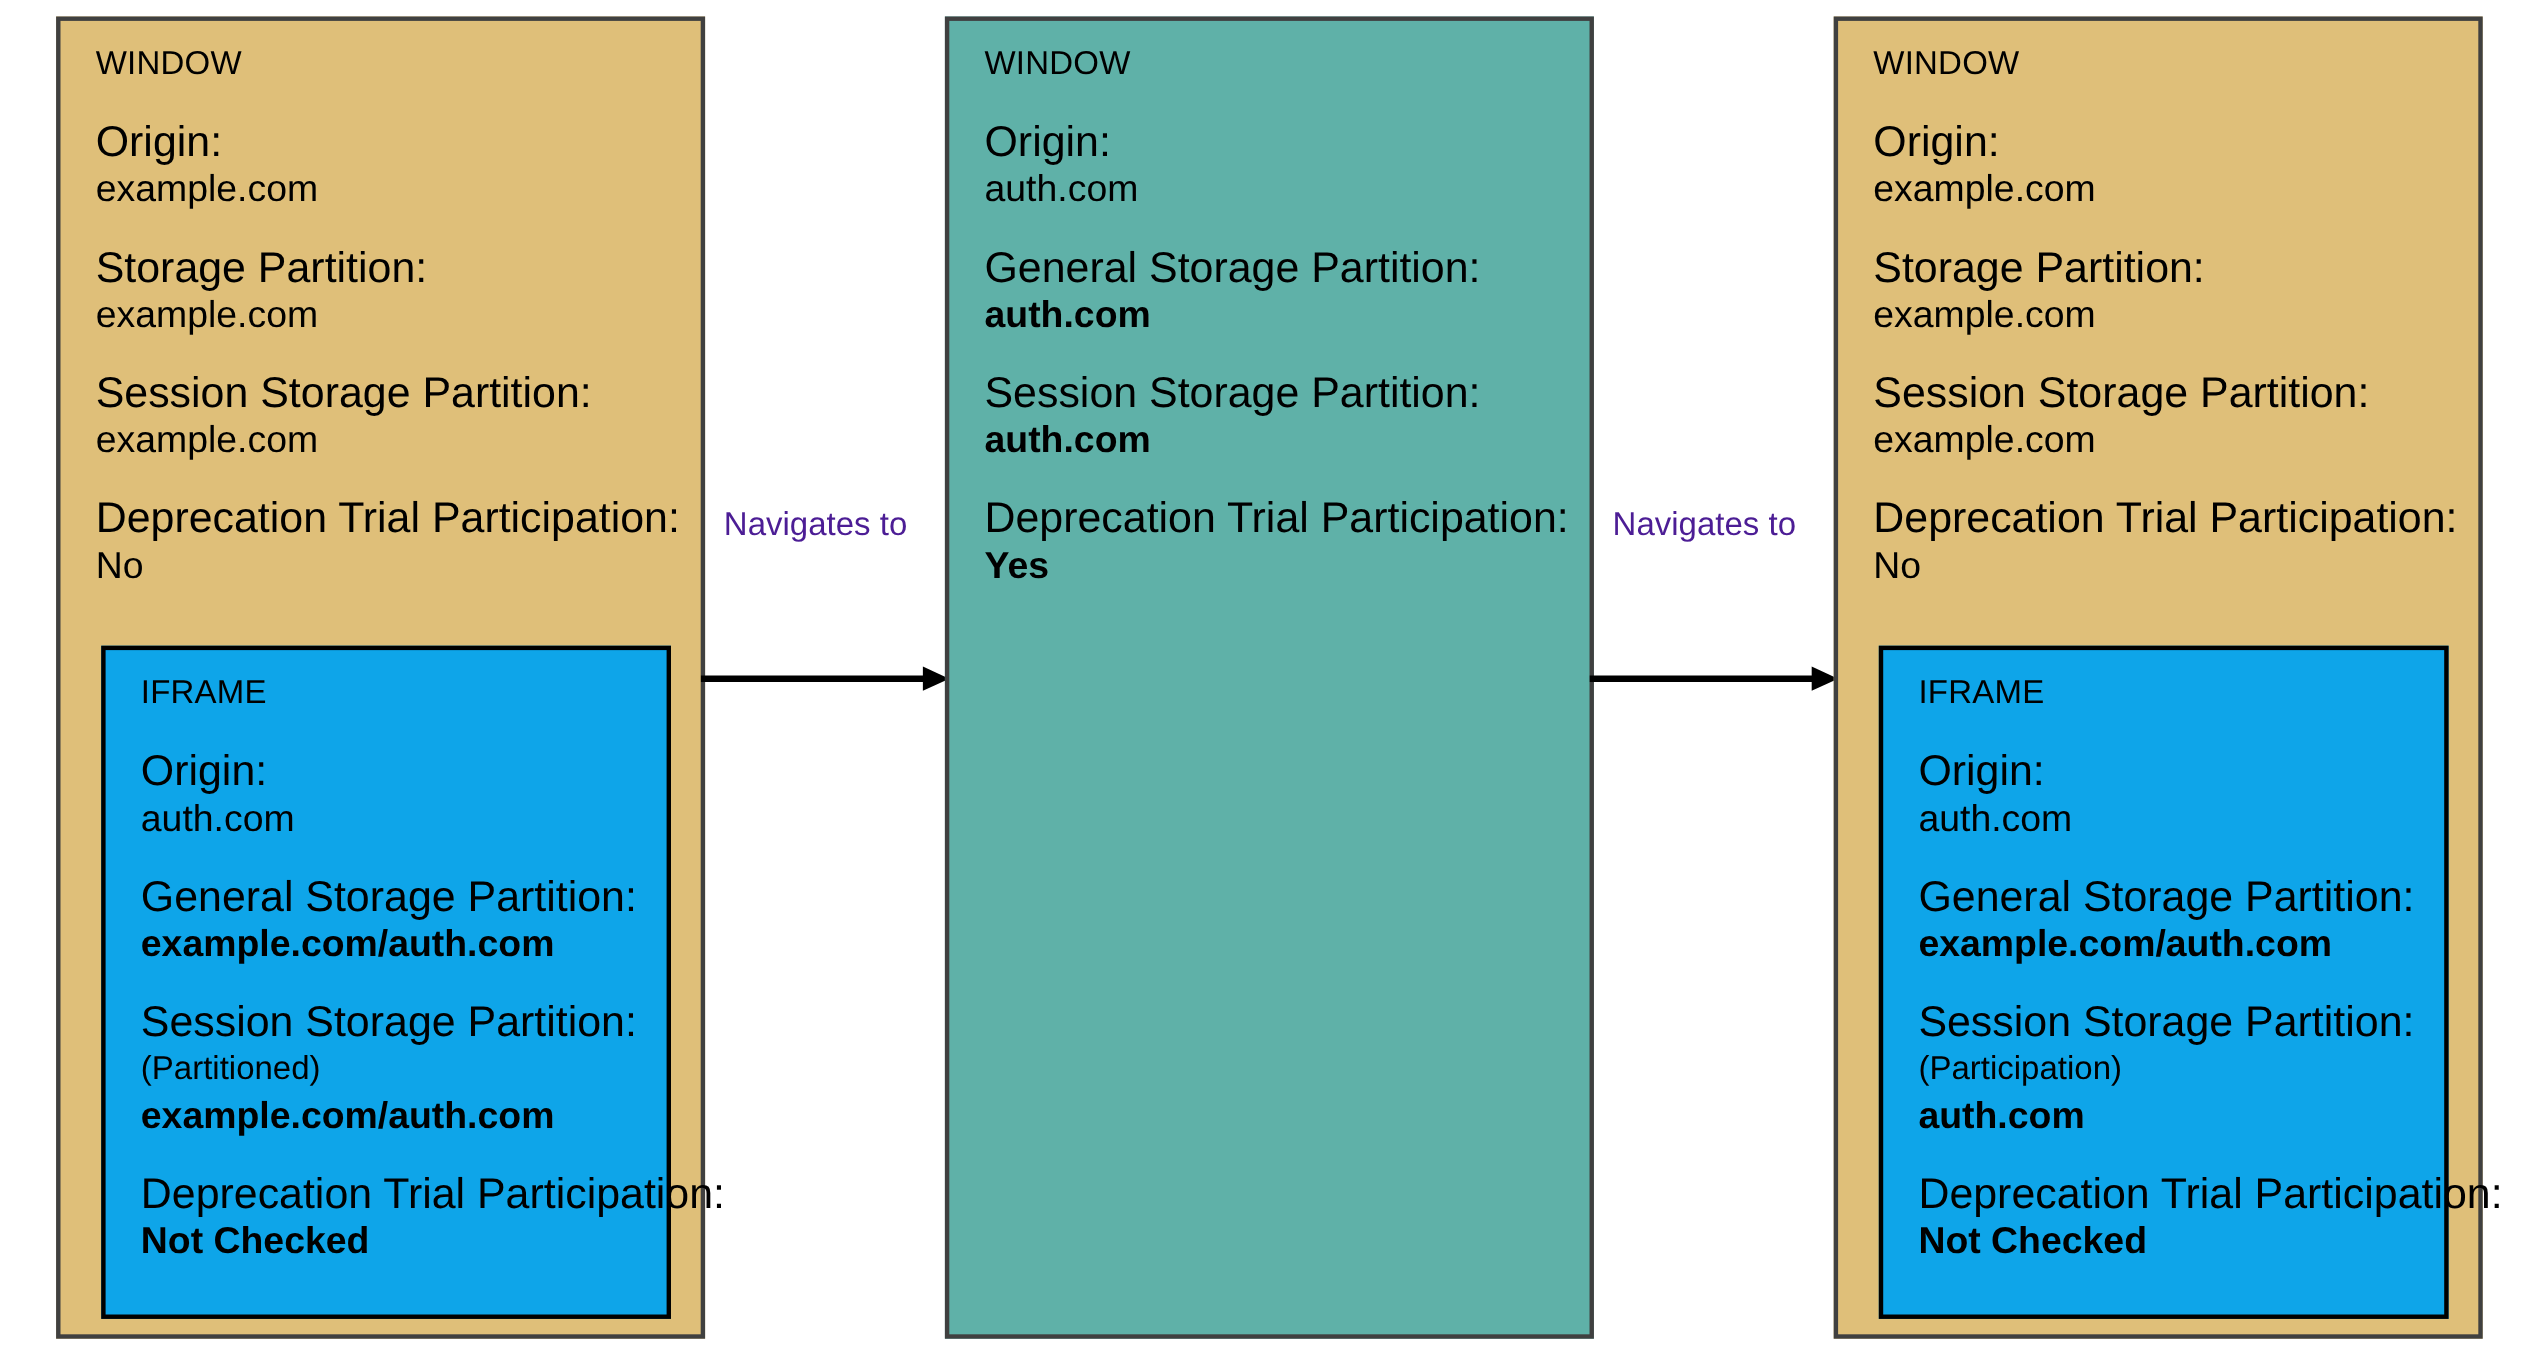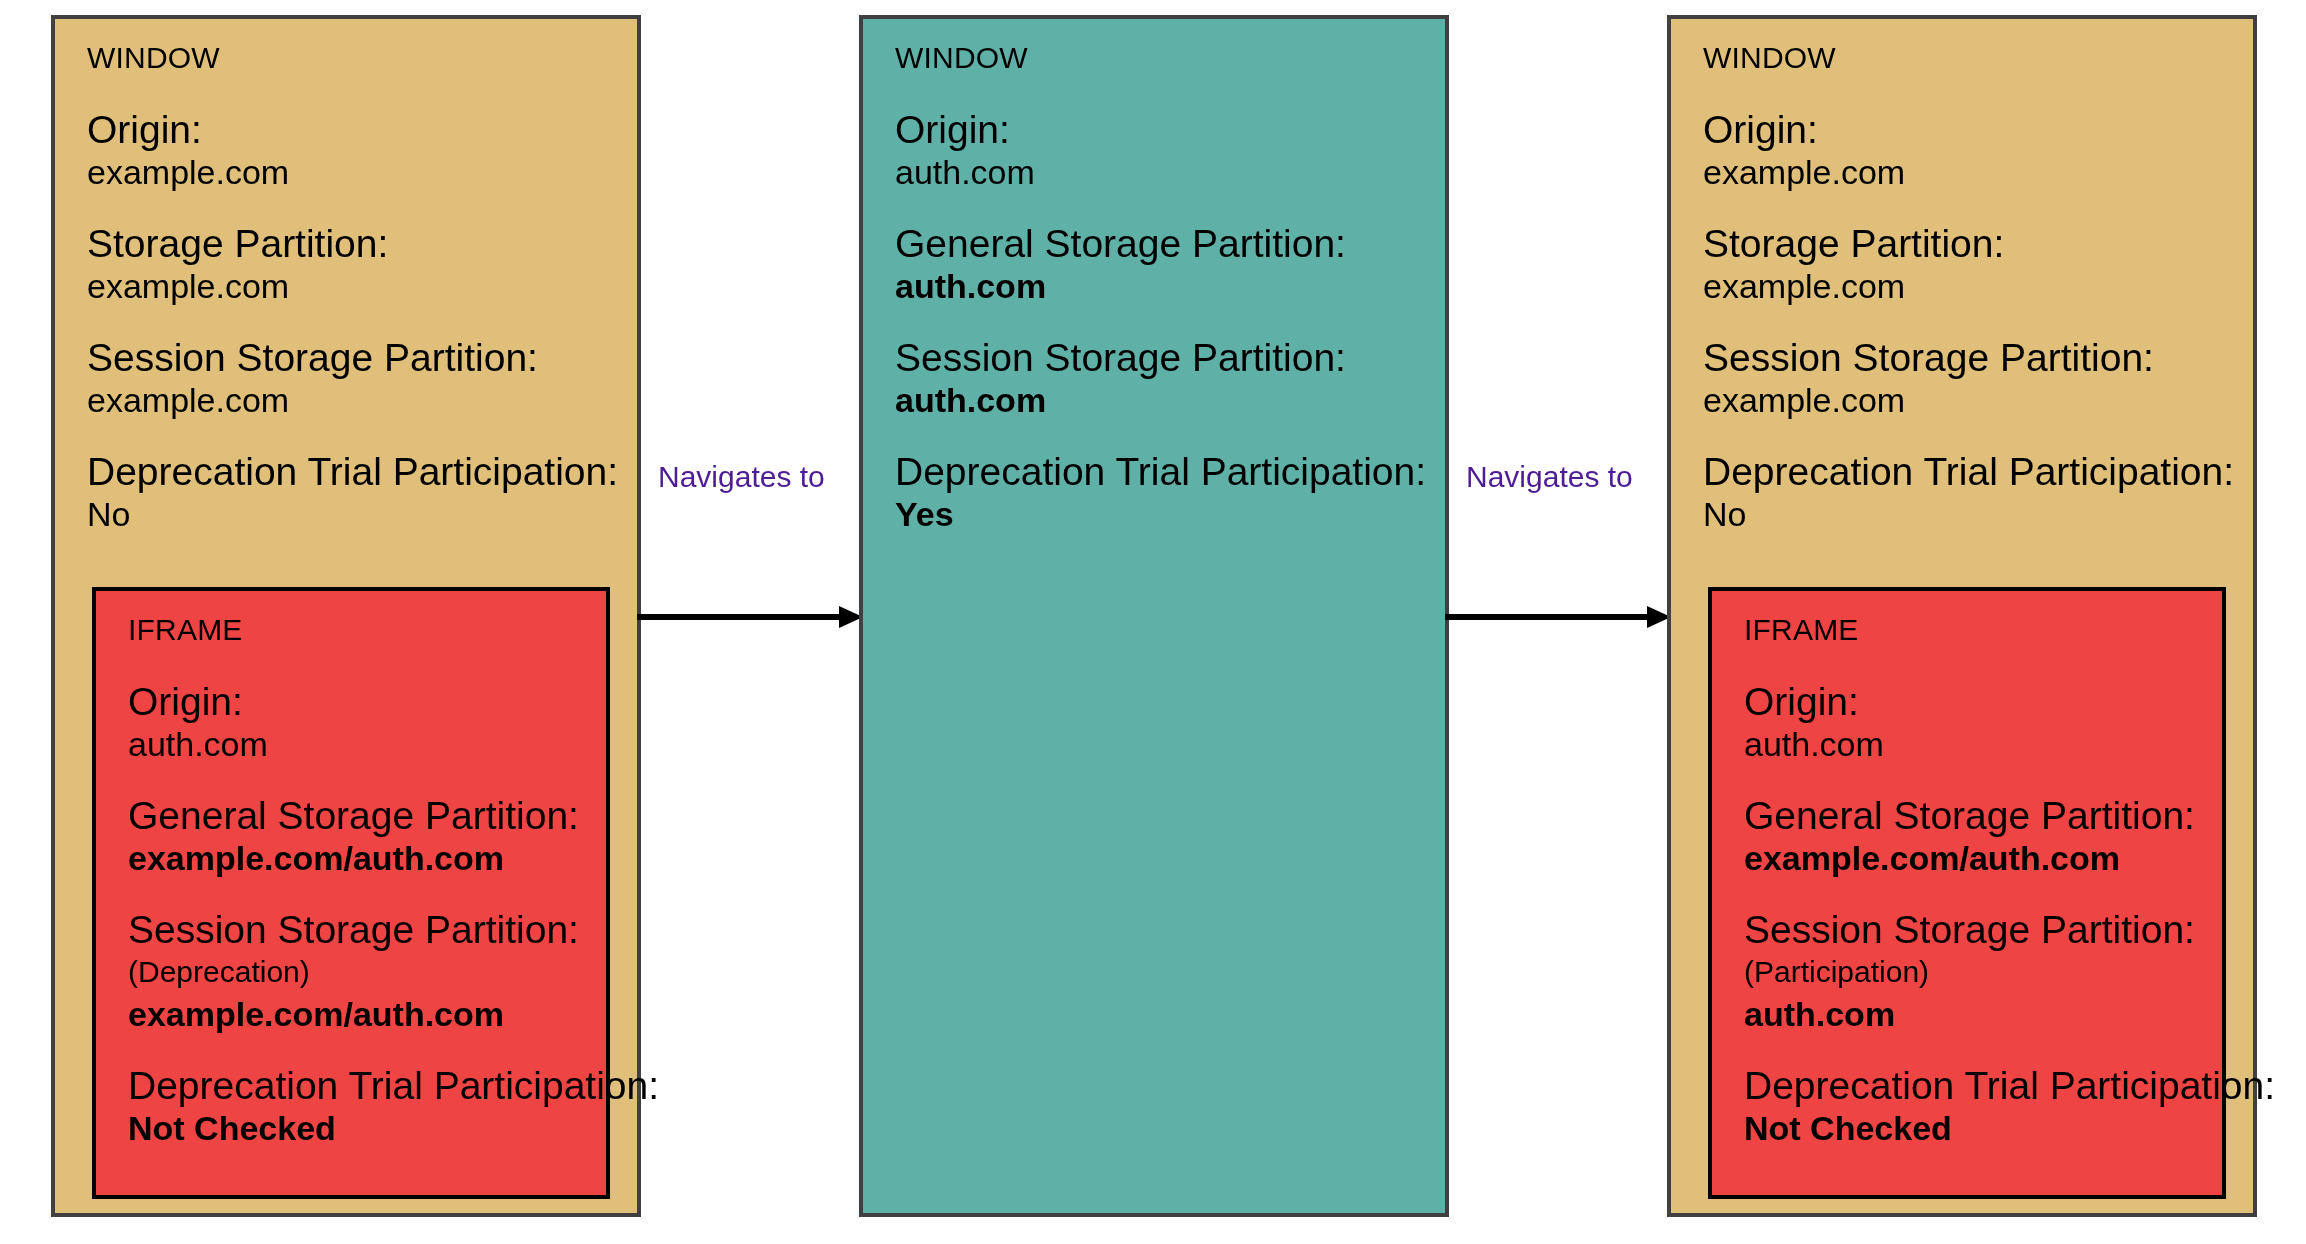--- a/index.html
+++ b/index.html
@@ -36,21 +36,21 @@
 
   #panel-1 { left: 51px;   top: 15px; width: 590px;  height: 1202px; }
   #panel-2 { left: 859px;  top: 15px; width: 590px;  height: 1202px; }
   #panel-3 { left: 1667px; top: 15px; width: 590px;  height: 1202px; }
 
   
   .iframe-box {
     position: absolute;
     box-sizing: border-box;
     border: 4px solid #000000;
-    background: #ef4444;
+    background: #0ea5e9;
   }
   #iframe-1 { left: 37px; top: 568px; width: 518px; height: 612px; }
   #iframe-3 { left: 37px; top: 568px; width: 518px; height: 612px; }
 
   
   .block {
     position: absolute;
     left: 32px;
     top: 18px;
     right: 18px;
@@ -150,21 +150,21 @@
           <div class="value">auth.com</div>
         </div>
 
         <div class="field">
           <div class="label">General Storage Partition:</div>
           <div class="value bold">example.com/auth.com</div>
         </div>
 
         <div class="field">
           <div class="label">Session Storage Partition:</div>
-          <div class="sub">(Deprecation)</div>
+          <div class="sub">(Partitioned)</div>
           <div class="value bold">example.com/auth.com</div>
         </div>
 
         <div class="field">
           <div class="label">Deprecation Trial Participation:</div>
           <div class="value bold">Not Checked</div>
         </div>
       </div>
     </div>
   </div>

